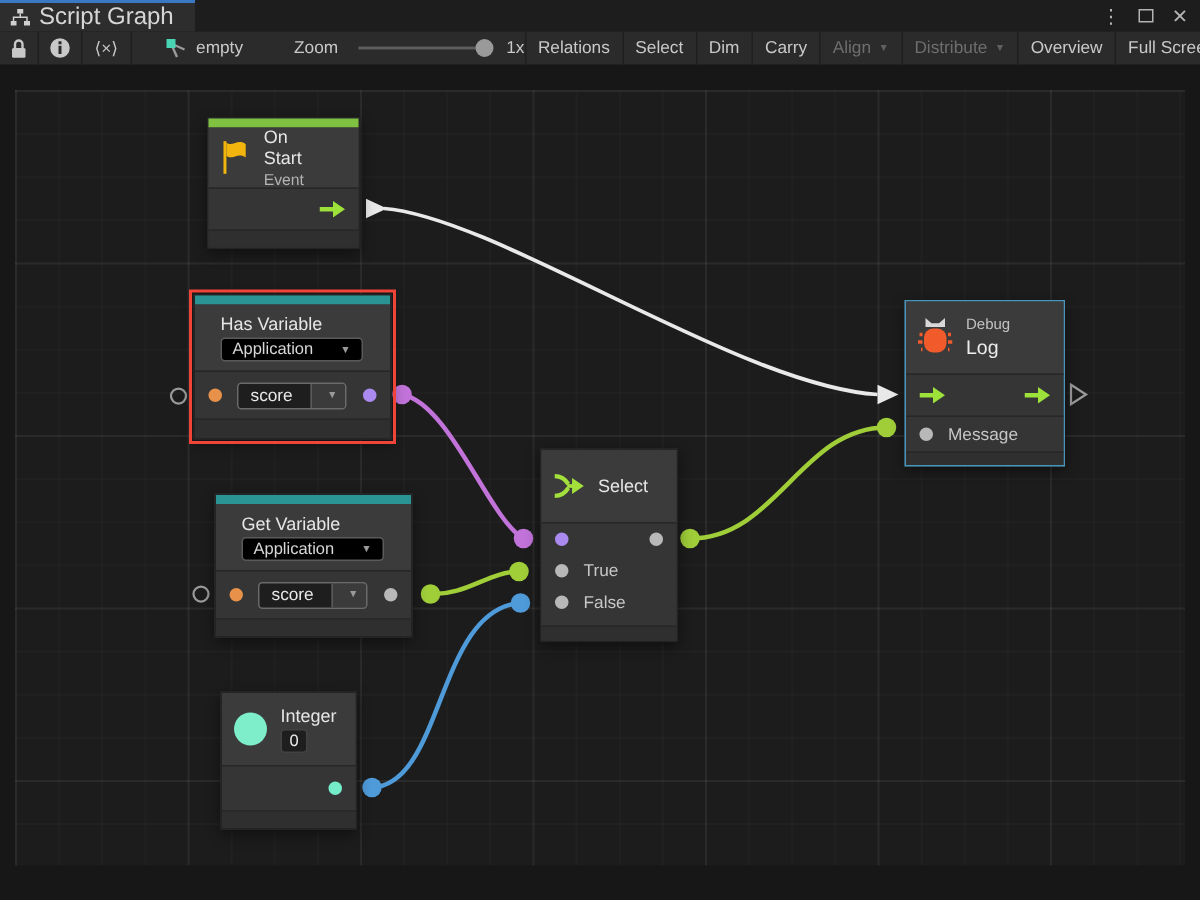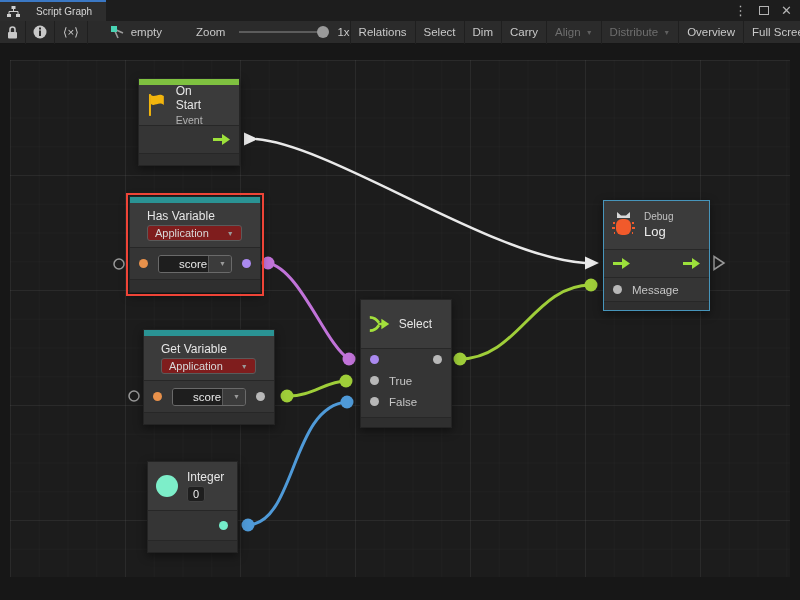--- a/index.html
+++ b/index.html
@@ -3,23 +3,23 @@
 <meta charset="utf-8">
 <style>
   * { margin:0; padding:0; box-sizing:border-box; }
   html,body { width:800px; height:600px; overflow:hidden; background:#171717;
               font-family:"Liberation Sans", sans-serif; }
   .window { position:relative; width:800px; height:600px; }
 
   
   .tabbar { position:absolute; left:0; top:0; width:800px; height:21px;
             background:#1d1d1d; display:flex; align-items:stretch; }
-  .tab { display:flex; align-items:center; gap:16px; padding:0 14px 0 7px;
+  .tab { display:flex; align-items:center; gap:6px; padding:0 14px 0 7px;
          background:#2d2d2d; border-top:2px solid #3b78c4; color:#d6d6d6;
-         font-size:10px; }
+         font-size:16px; }
   .win-controls { margin-left:auto; display:flex; align-items:center; gap:12px;
                   padding-right:8px; color:#b4b4b4; }
   .win-controls .glyph { font-size:13px; line-height:1; cursor:default; }
   .maxbox { width:10px; height:9px; border:1.5px solid #b4b4b4; display:inline-block; }
 
   
   .toolbar { position:absolute; left:0; top:21px; width:800px; height:23px;
              background:#2b2b2b; border-bottom:1px solid #161616;
              display:flex; align-items:center; color:#c9c9c9; font-size:11.5px; }
   .tbtn { height:23px; display:flex; align-items:center; padding:0 8px;
@@ -64,27 +64,27 @@
   .bigtitle { font-size:13px; color:#ececec; }
   .row { border-top:1px solid #272727; background:#353535;
          display:flex; align-items:center; gap:10px; padding:0 9px; }
   .row.between { justify-content:space-between; }
   .row.right { justify-content:flex-end; }
   .pad { height:5px; background:#353535; }
   .footer { border-top:1px solid #272727; background:#2f2f2f; }
   .port { width:9px; height:9px; border-radius:50%; flex:0 0 auto; }
   .plabel { font-size:11.5px; color:#c6c6c6; }
 
-  .dd { display:flex; align-items:center; gap:18px; background:#7f1d1d;
+  .dd { display:flex; align-items:center; gap:18px; background:#000000;
         border:1px solid #5a5a5a; border-radius:3px; padding:1px 7px;
         font-size:11px; color:#d8d8d8; }
   .dd .caret { margin-left:0; }
   .field-dd { display:flex; align-items:stretch; border:1px solid #6a6a6a;
               border-radius:3px; overflow:hidden; font-size:11.5px; }
-  .field-dd .val { background:#1e1e1e; color:#e8e8e8; padding:2px 20px; min-width:48px; }
+  .field-dd .val { background:#1e1e1e; color:#e8e8e8; padding:2px 8px; min-width:48px; }
   .field-dd .btn { background:#3b3b3b; border-left:1px solid #5a5a5a;
                    display:flex; align-items:center; padding:0 5px; }
   .int-field { background:#1e1e1e; border:1px solid #424242; border-radius:3px;
                color:#ececec; font-size:11px; padding:0 5px; line-height:14px;
                align-self:flex-start; }
   .circle-icon { width:22px; height:22px; border-radius:50%; background:#7deec9; flex:0 0 auto; }
 </style>
 </head>
 <body>
 

